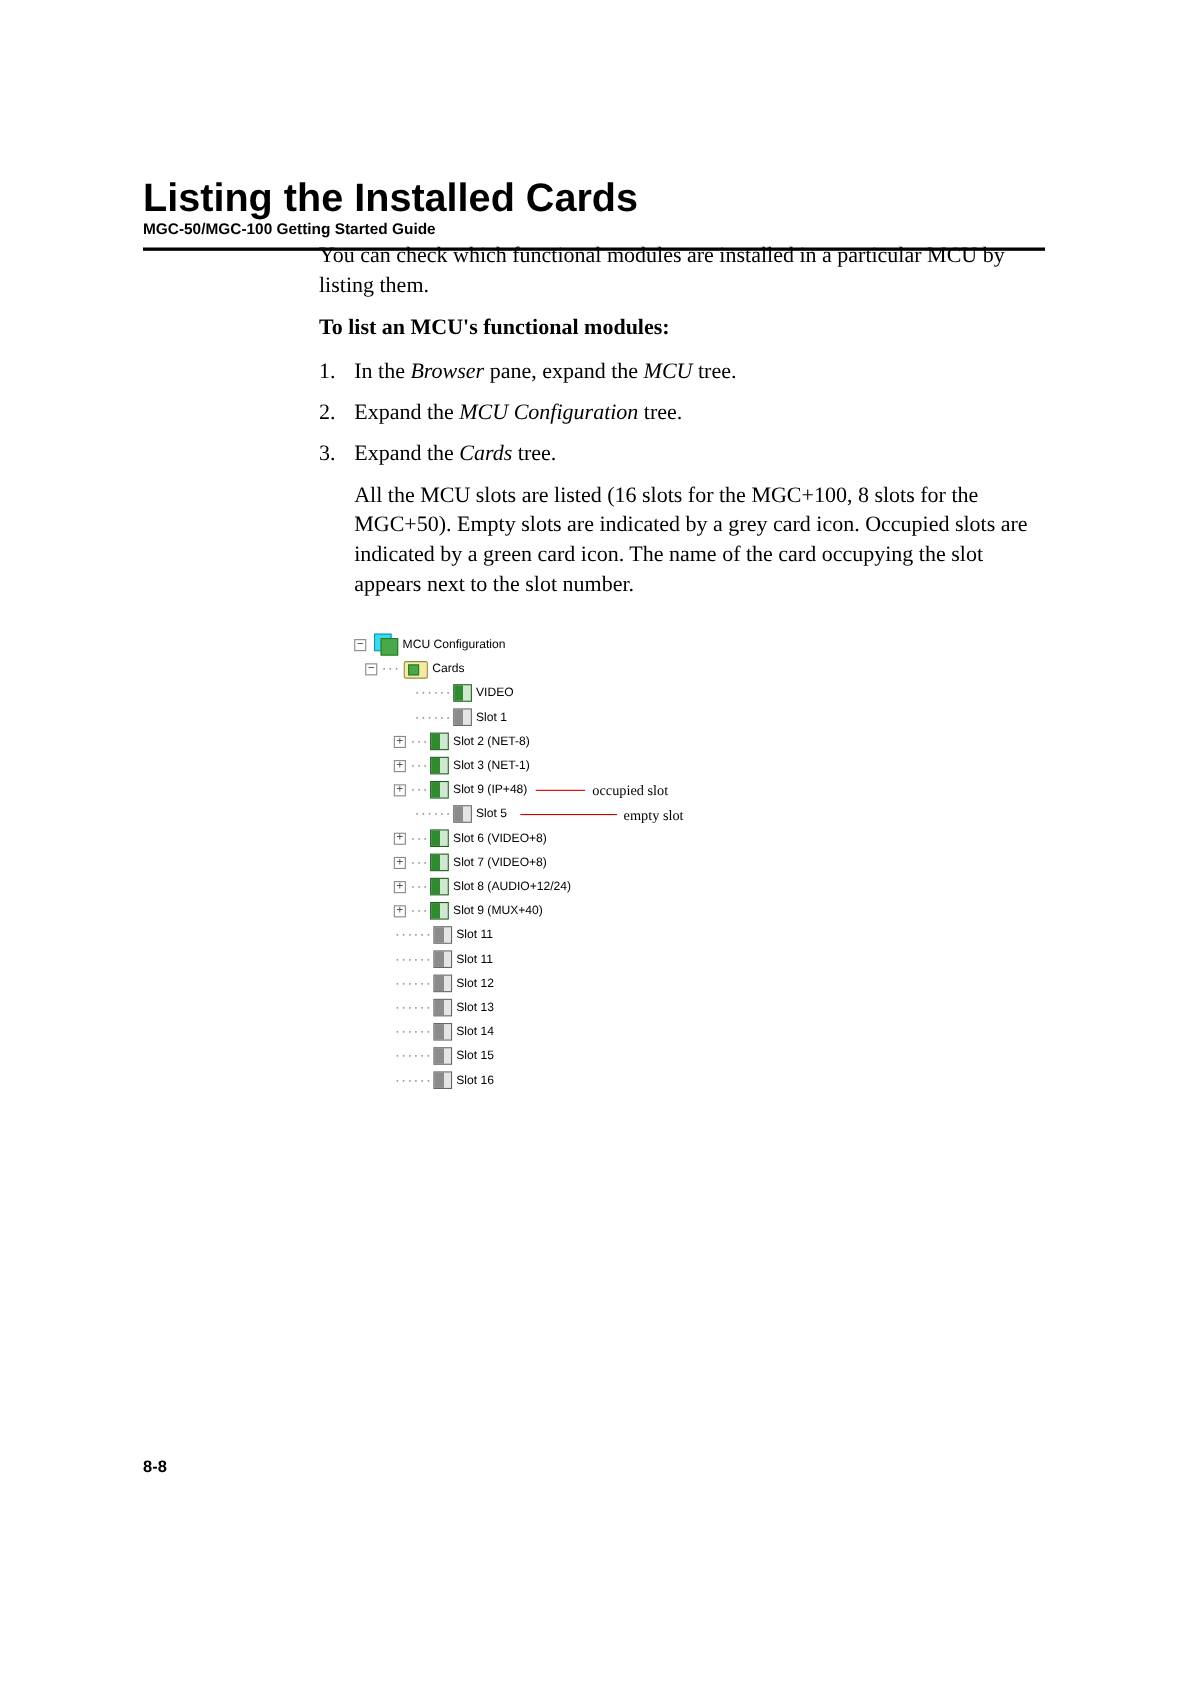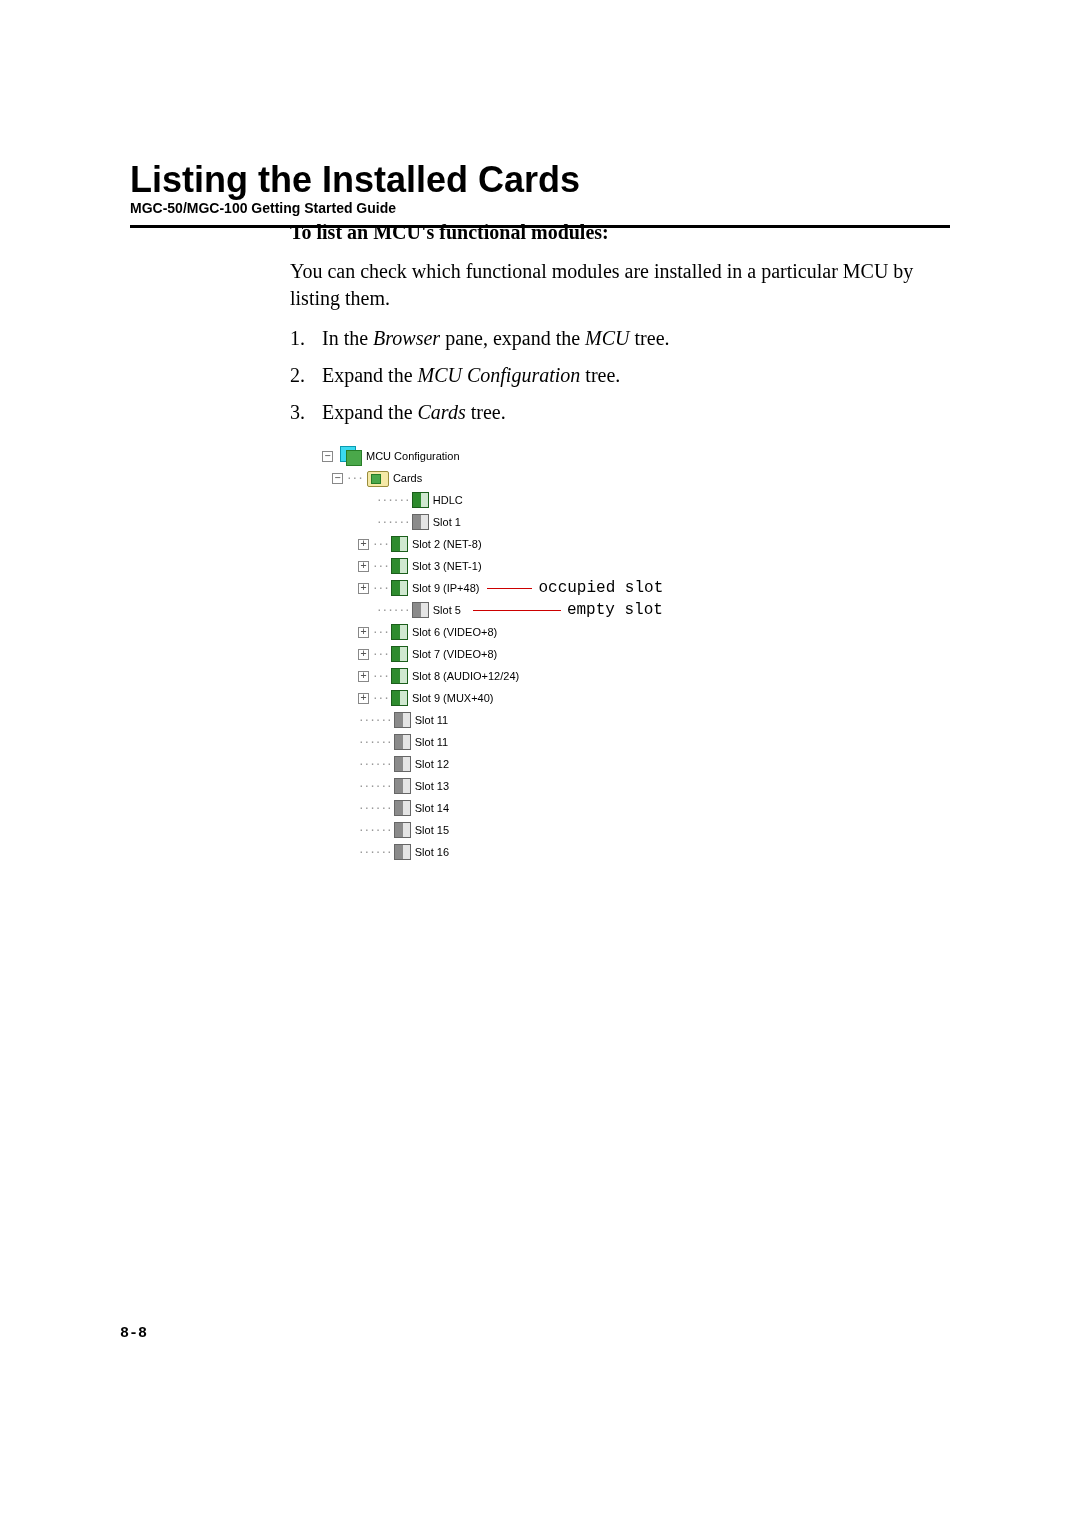--- a/index.html
+++ b/index.html
@@ -65,22 +65,22 @@
     display: flex;
   }
   .list-num {
     width: 32px;
     flex-shrink: 0;
   }
   .list-text { flex: 1; }
   .page-num {
     position: absolute;
     bottom: 186px;
-    left: 120px;
-    font-family: Liberation Mono, monospace;
+    left: 130px;
+    font-family: Liberation Sans, sans-serif;
     font-weight: bold;
     font-size: 15px;
   }
   em { }
 
   
   .tree-wrap {
     font-family: Verdana, Geneva, sans-serif;
     font-size: 11px;
     line-height: 1;
@@ -176,62 +176,63 @@
     border:1px solid #277d27;
   }
   .tree-label { white-space: nowrap; }
   .indent1 { width: 10px; display:inline-block; }
   .indent2 { width: 36px; display:inline-block; }
   .indent3 { width: 54px; display:inline-block; }
 
   
   .callout {
     position: absolute;
-    font-family: Liberation Mono, monospace;
-    font-size: 16px;
+    font-family: Liberation Serif, serif;
+    font-size: 13px;
     color:#000;
   }
   .callout-line {
     height: 0;
     border-top: 1.5px solid #cc0000;
     display: inline-block;
     vertical-align: middle;
   }
 </style>
 </head>
 <body>
 
 <div class="page">
   <div class="running-head">MGC-50/MGC-100 Getting Started Guide</div>
   <div class="rule"></div>
 
   <div class="h1">Listing the Installed Cards</div>
 
   <div class="body-indent">
+    <p class="para">You can check which functional modules are installed in a particular MCU by listing them.</p>
+
     <p class="para bold-para">To list an MCU's functional modules:</p>
-
-    <p class="para">You can check which functional modules are installed in a particular MCU by listing them.</p>
 
     <ol class="list">
       <li>
         <span class="list-num">1.</span>
         <span class="list-text">
           <span>In the </span><em>Browser</em><span> pane, expand the </span><em>MCU</em><span> tree.</span>
         </span>
       </li>
       <li>
         <span class="list-num">2.</span>
         <span class="list-text">
           <span>Expand the </span><em>MCU Configuration</em><span> tree.</span>
         </span>
       </li>
       <li>
         <span class="list-num">3.</span>
         <span class="list-text">
           <span>Expand the </span><em>Cards</em><span> tree.</span>
+          <p class="para" style="margin-top:10px">All the MCU slots are listed (16 slots for the MGC+100, 8 slots for the MGC+50). Empty slots are indicated by a grey card icon. Occupied slots are indicated by a green card icon. The name of the card occupying the slot appears next to the slot number.</p>
         </span>
       </li>
     </ol>
 
     <div class="tree-wrap" style="margin-left:32px">
 
       <div class="tree-row">
         <span class="exp">−</span>
         <span class="config-icon">
             <span class="icon-cyan"></span>
@@ -245,21 +246,21 @@
         <span class="exp">−</span>
         <span class="dots">···</span>
         <span class="cards-folder"></span>
         <span class="tree-label">Cards</span>
       </div>
 
       <div class="tree-row">
         <span class="indent3"></span>
           <span class="dots">······</span>
         <span class="card-icon green"></span>
-        <span class="tree-label">HDLC</span>
+        <span class="tree-label">VIDEO</span>
       </div>
 
       <div class="tree-row">
         <span class="indent3"></span>
           <span class="dots">······</span>
         <span class="card-icon grey"></span>
         <span class="tree-label">Slot  1</span>
       </div>
 
       <div class="tree-row">

